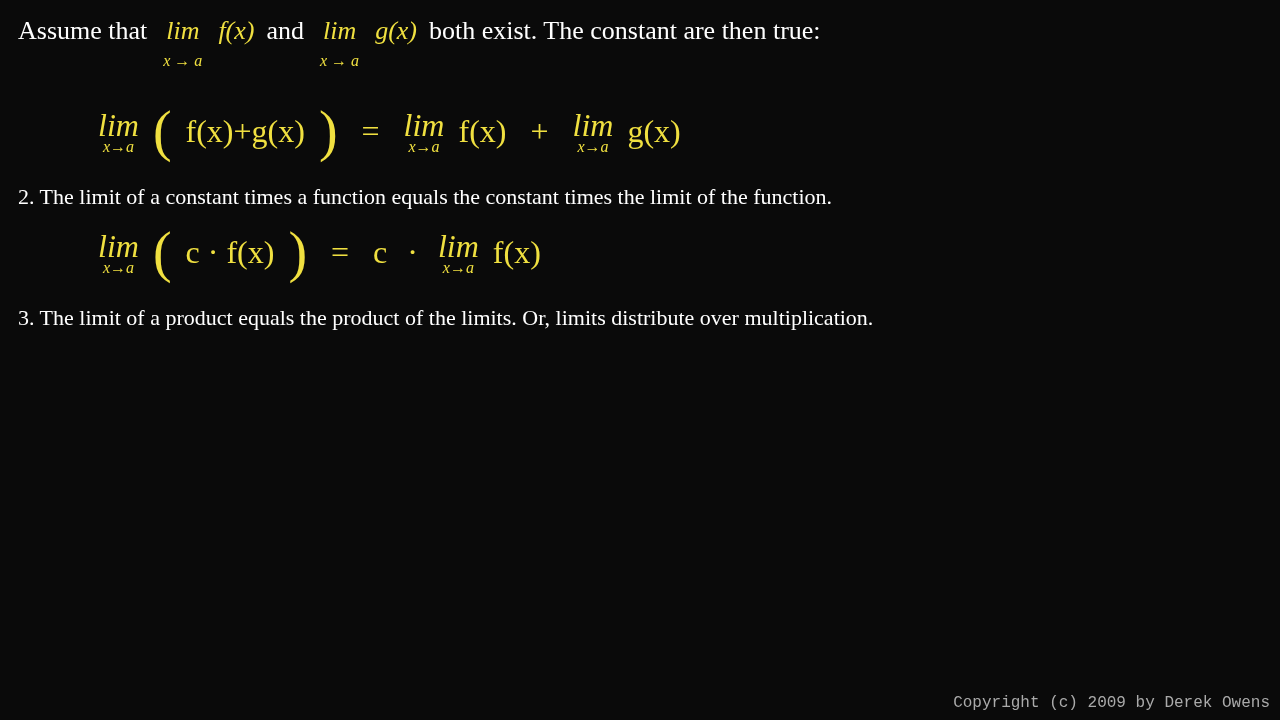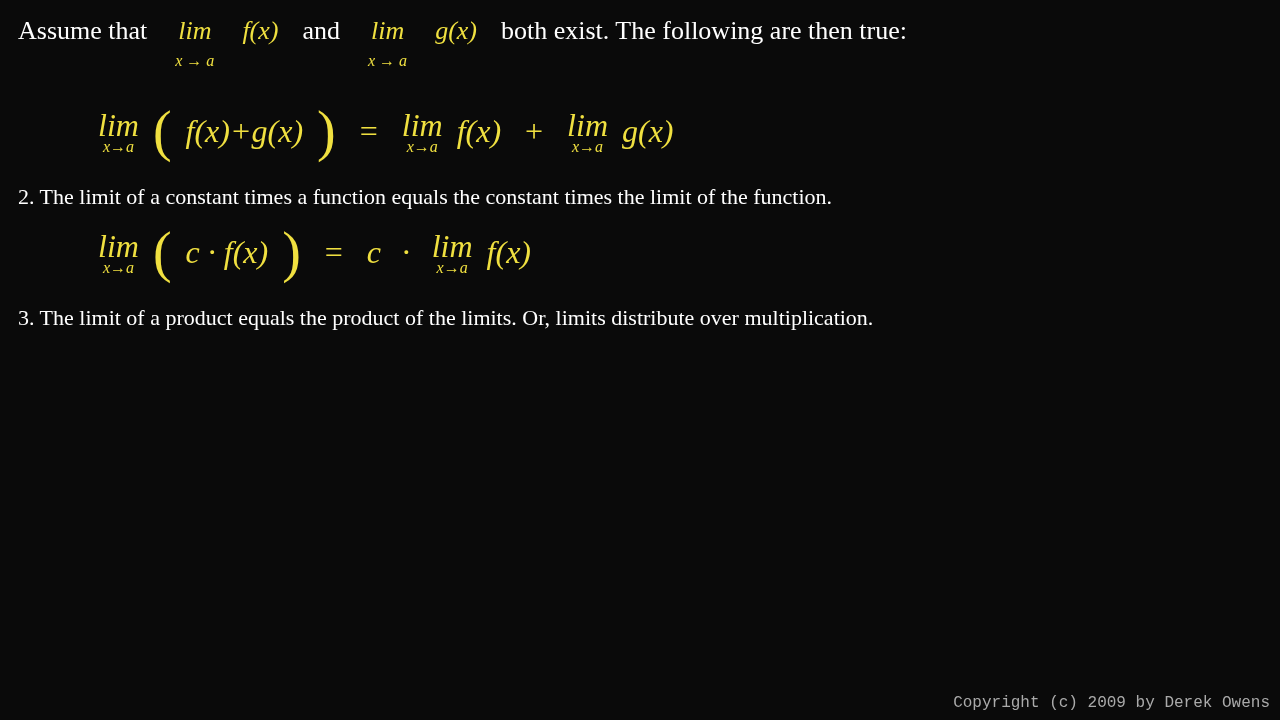--- a/index.html
+++ b/index.html
@@ -19,21 +19,21 @@
       position: relative;
     }
 
     .content {
       padding: 10px 18px 10px 18px;
     }
 
     .header-line {
       display: flex;
       align-items: baseline;
-      gap: 24px;
+      gap: 12px;
       margin-bottom: 30px;
       flex-wrap: wrap;
       line-height: 1.6;
     }
 
     .header-line .static-text {
       color: #ffffff;
       font-size: 26px;
     }
 
@@ -107,21 +107,20 @@
     .big-paren {
       color: #f0e040;
       font-size: 56px;
       line-height: 1;
       font-weight: 100;
     }
 
     .formula-func {
       color: #f0e040;
       font-size: 32px;
-      font-style: italic;
     }
 
     .equals {
       color: #f0e040;
       font-size: 32px;
       margin: 0 10px;
     }
 
     .plus {
       color: #f0e040;
@@ -161,21 +160,21 @@
 
     <span class="static-text">and</span>
 
     <span class="lim-block">
       <span class="lim-word">lim</span>
       <span class="subscript">x → a</span>
     </span>
 
     <span class="func-name">g(x)</span>
 
-    <span class="static-text">both exist.  The following are then true:</span>
+    <span class="static-text">both exist.  The constant are then true:</span>
   </div>
 
   <div class="rule-section">
 
     <div class="formula-row">
       <span class="formula-lim">
         <span class="lim-top">lim</span>
         <span class="lim-sub">x→a</span>
       </span>
       <span class="big-paren">(</span>

